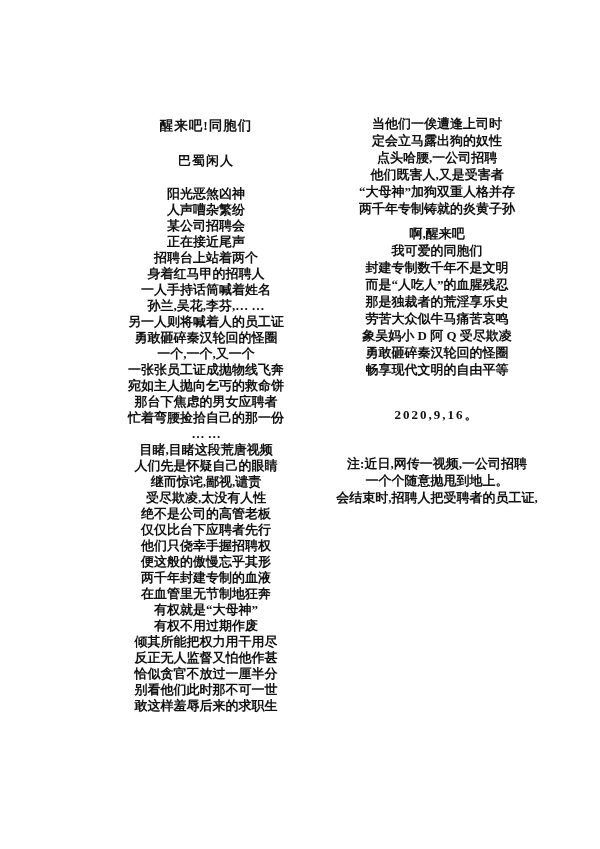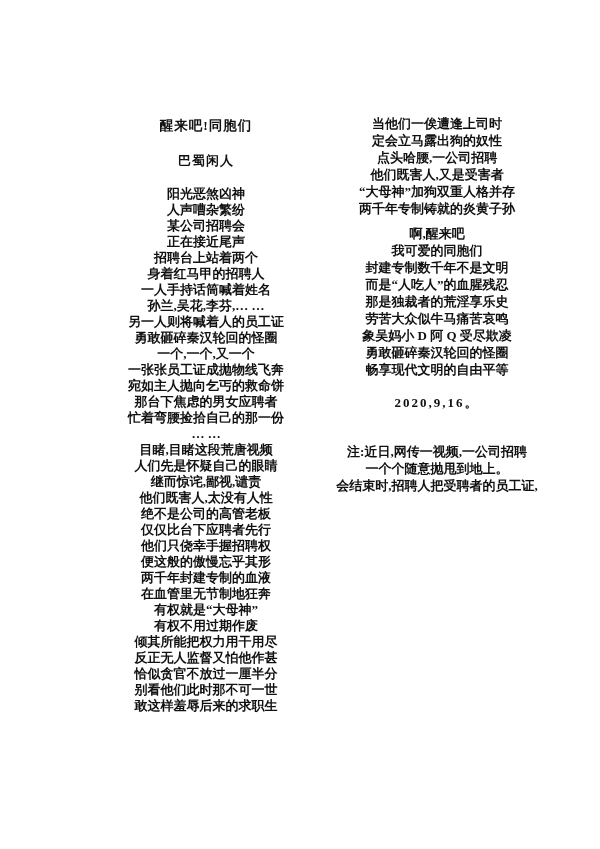--- a/index.html
+++ b/index.html
@@ -52,21 +52,21 @@
     line-height: 16px;
     white-space: nowrap;
   }
   .col-right .stanza .line {
     line-height: 17px;
   }
   .stanza-l1 { margin-top: 17px; }
   .stanza-l2 { margin-top: 0; }
   .stanza-r2 { margin-top: 8px; }
   .poem-date {
-    margin-top: 16px;
+    margin-top: 28px;
     line-height: 17px;
     letter-spacing: 2px;
   }
   .note {
     margin-top: 32px;
   }
   .note .line {
     line-height: 17px;
     white-space: nowrap;
   }
@@ -94,21 +94,21 @@
         <div class="line">一张张员工证成抛物线飞奔</div>
         <div class="line">宛如主人抛向乞丐的救命饼</div>
         <div class="line">那台下焦虑的男女应聘者</div>
         <div class="line">忙着弯腰捡拾自己的那一份</div>
         <div class="line">… …</div>
       </div>
     <div class="stanza stanza-l2">
         <div class="line">目睹,目睹这段荒唐视频</div>
         <div class="line">人们先是怀疑自己的眼睛</div>
         <div class="line">继而惊诧,鄙视,谴责</div>
-        <div class="line">他们既害人,太没有人性</div>
+        <div class="line">受尽欺凌,太没有人性</div>
         <div class="line">绝不是公司的高管老板</div>
         <div class="line">仅仅比台下应聘者先行</div>
         <div class="line">他们只侥幸手握招聘权</div>
         <div class="line">便这般的傲慢忘乎其形</div>
         <div class="line">两千年封建专制的血液</div>
         <div class="line">在血管里无节制地狂奔</div>
         <div class="line">有权就是“大母神”</div>
         <div class="line">有权不用过期作废</div>
         <div class="line">倾其所能把权力用干用尽</div>
         <div class="line">反正无人监督又怕他作甚</div>

